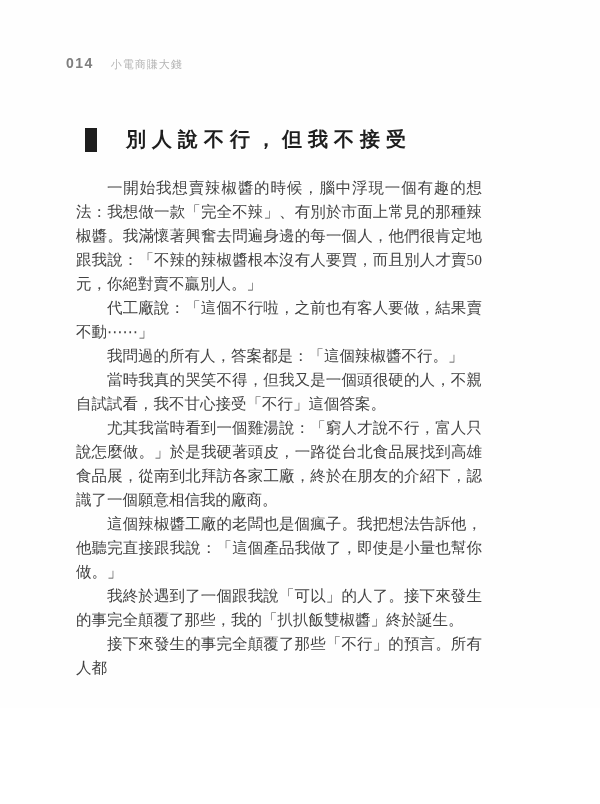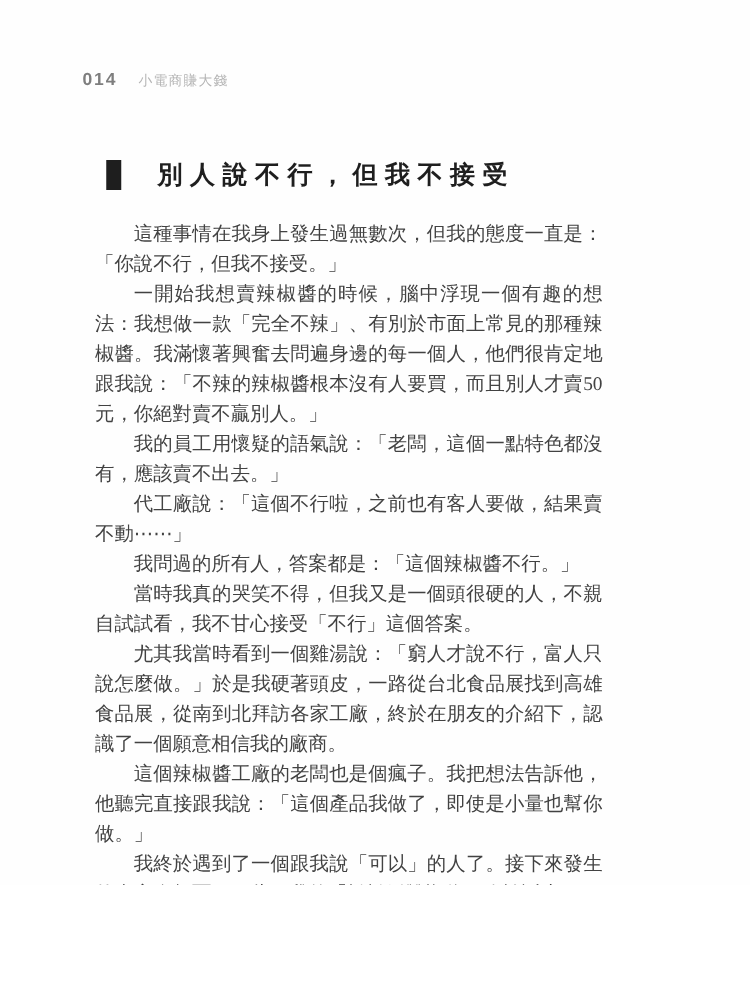--- a/index.html
+++ b/index.html
@@ -112,23 +112,21 @@
     <span class="page-num">014</span>
     <span class="book-title">小電商賺大錢</span>
   </div>
 
   <div class="section-heading">
     <span class="title-bar"></span>
     <h1 class="section-title">別人說不行，但我不接受</h1>
   </div>
 
   <div class="body-text">
-      <p>這種事情在我身上發生過無數次，但我的態度一直是：「你說不行，但我不接受。」</p>
       <p>一開始我想賣辣椒醬的時候，腦中浮現一個有趣的想法：我想做一款「完全不辣」、有別於市面上常見的那種辣椒醬。我滿懷著興奮去問遍身邊的每一個人，他們很肯定地跟我說：「不辣的辣椒醬根本沒有人要買，而且別人才賣50元，你絕對賣不贏別人。」</p>
-      <p>我的員工用懷疑的語氣說：「老闆，這個一點特色都沒有，應該賣不出去。」</p>
       <p>代工廠說：「這個不行啦，之前也有客人要做，結果賣不動⋯⋯」</p>
       <p>我問過的所有人，答案都是：「這個辣椒醬不行。」</p>
       <p>當時我真的哭笑不得，但我又是一個頭很硬的人，不親自試試看，我不甘心接受「不行」這個答案。</p>
       <p>尤其我當時看到一個雞湯說：「窮人才說不行，富人只說怎麼做。」於是我硬著頭皮，一路從台北食品展找到高雄食品展，從南到北拜訪各家工廠，終於在朋友的介紹下，認識了一個願意相信我的廠商。</p>
       <p>這個辣椒醬工廠的老闆也是個瘋子。我把想法告訴他，他聽完直接跟我說：「這個產品我做了，即使是小量也幫你做。」</p>
       <p>我終於遇到了一個跟我說「可以」的人了。接下來發生的事完全顛覆了那些，我的「扒扒飯雙椒醬」終於誕生。</p>
       <p>接下來發生的事完全顛覆了那些「不行」的預言。所有人都</p>
     </div>
 
   <div class="watermark"><span class="wm-brand">城邦</span><span class="wm-rest">讀書花園</span></div>

